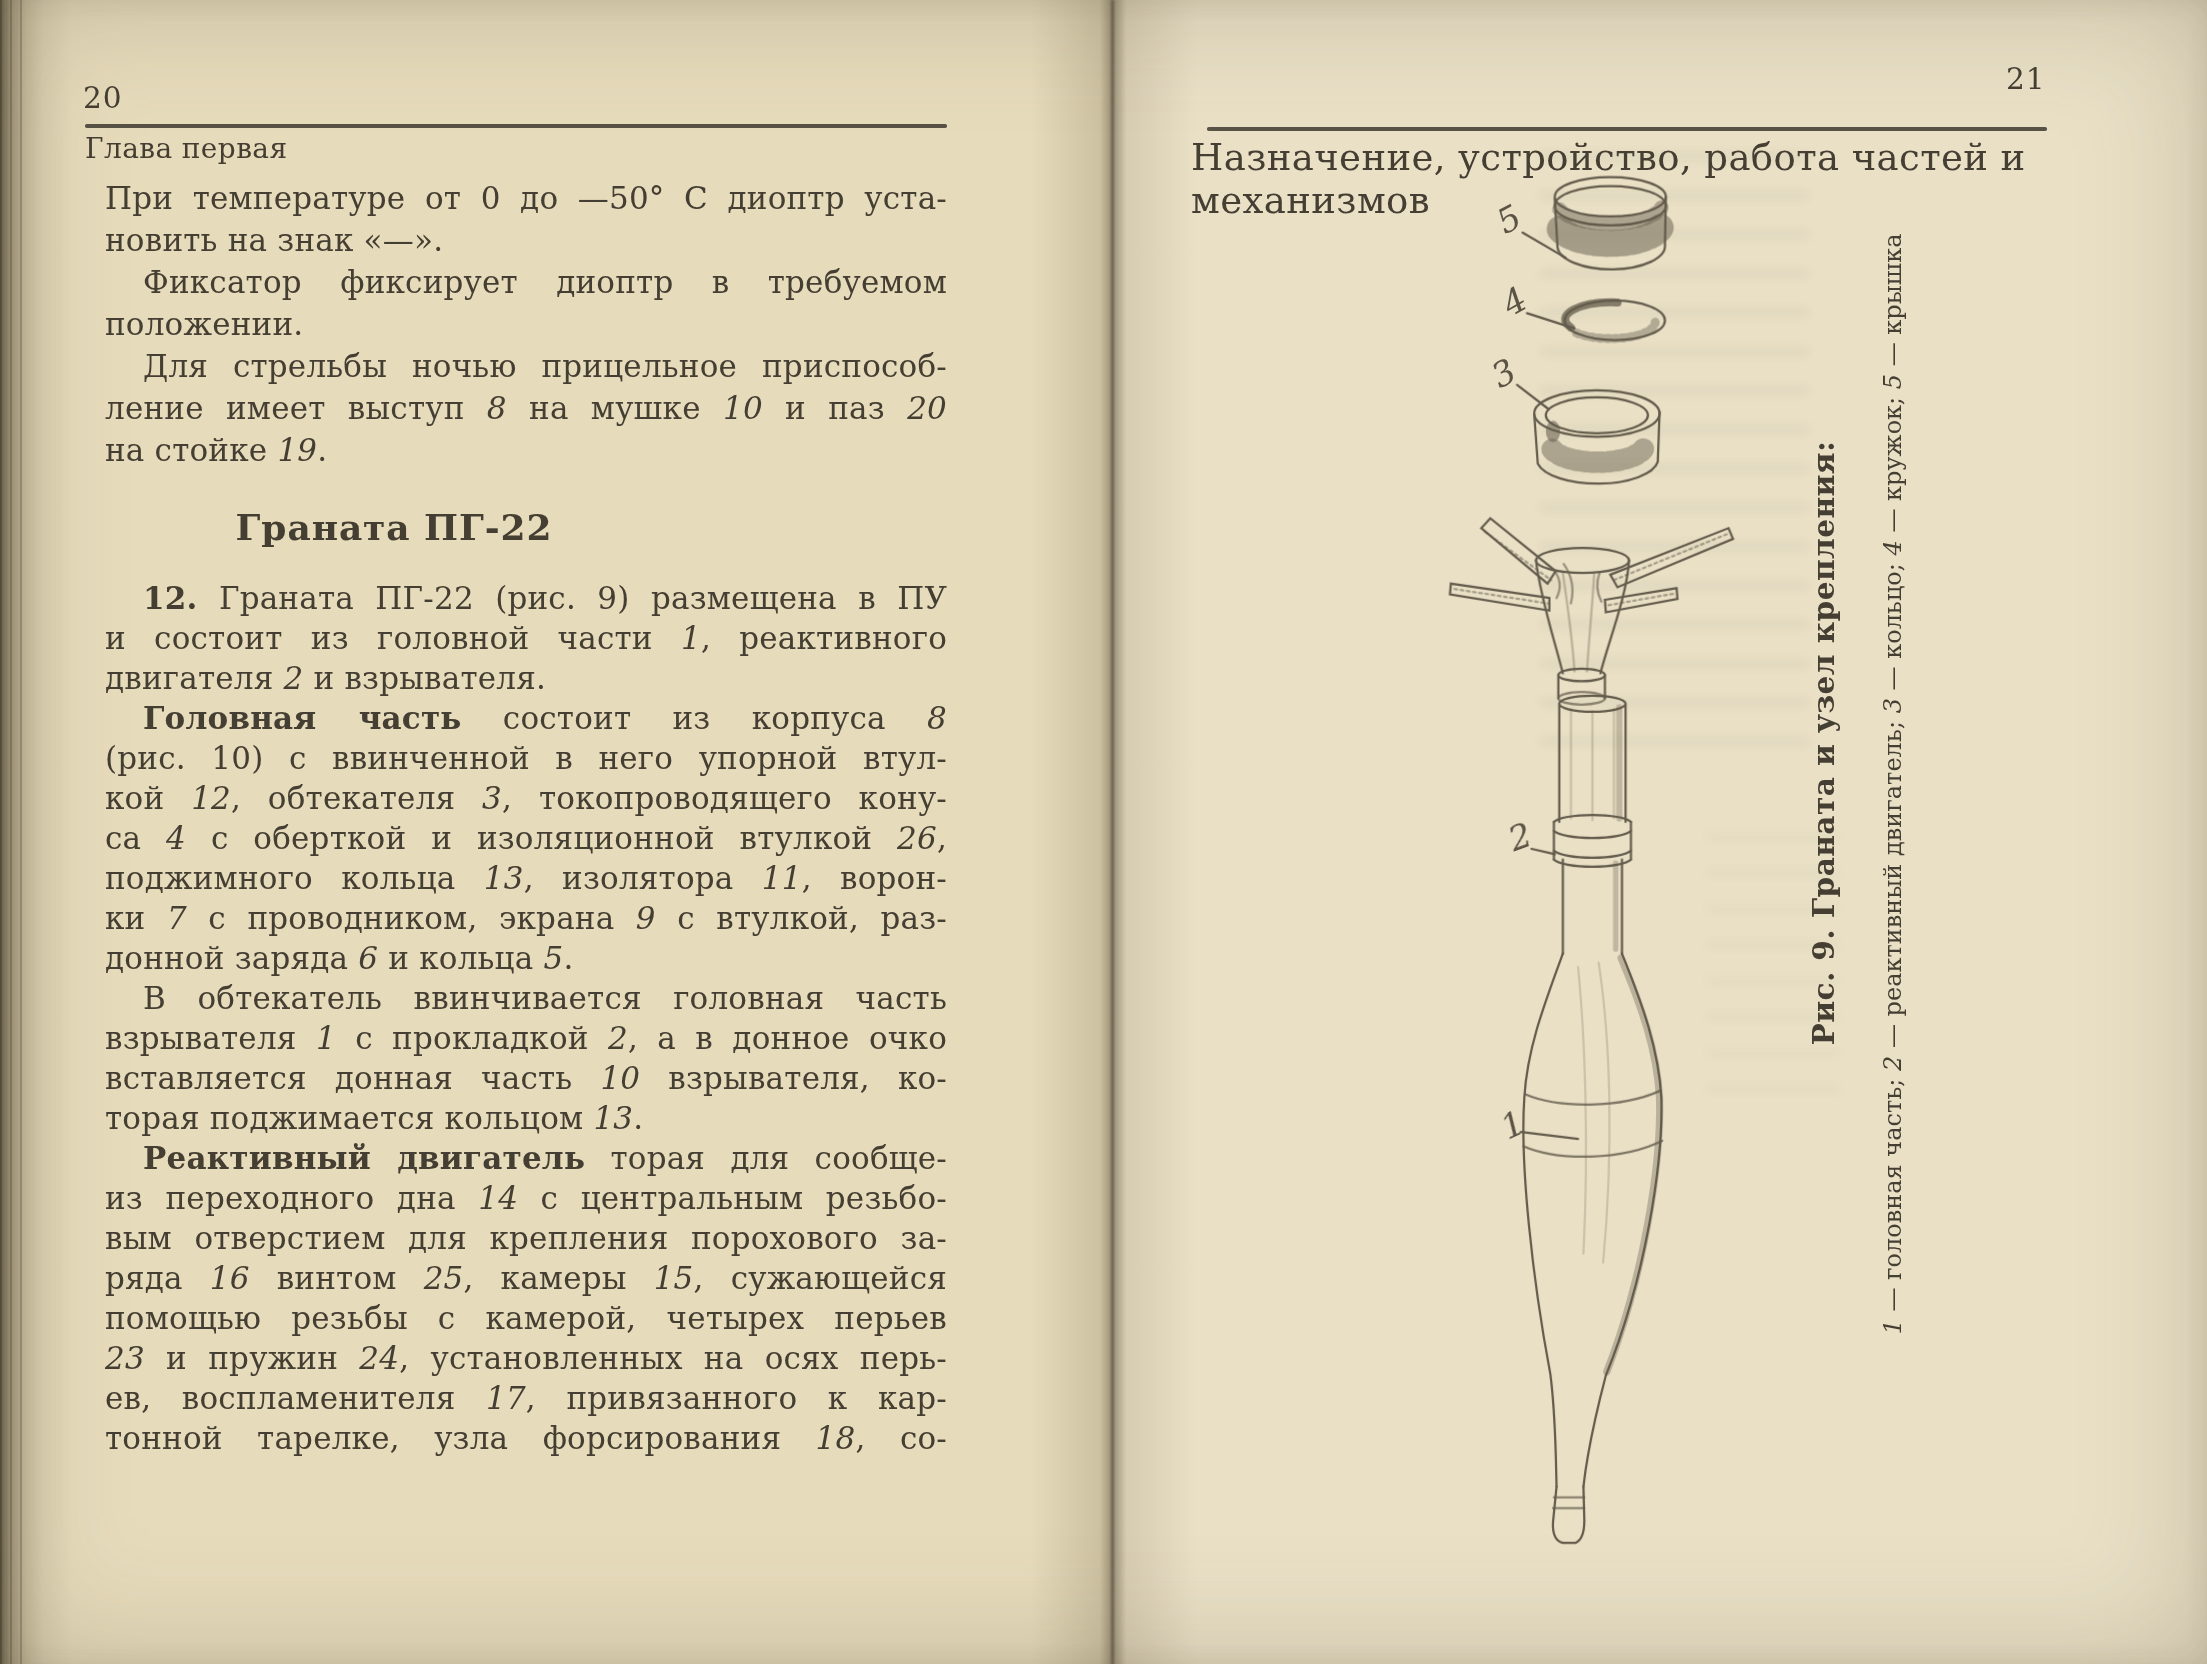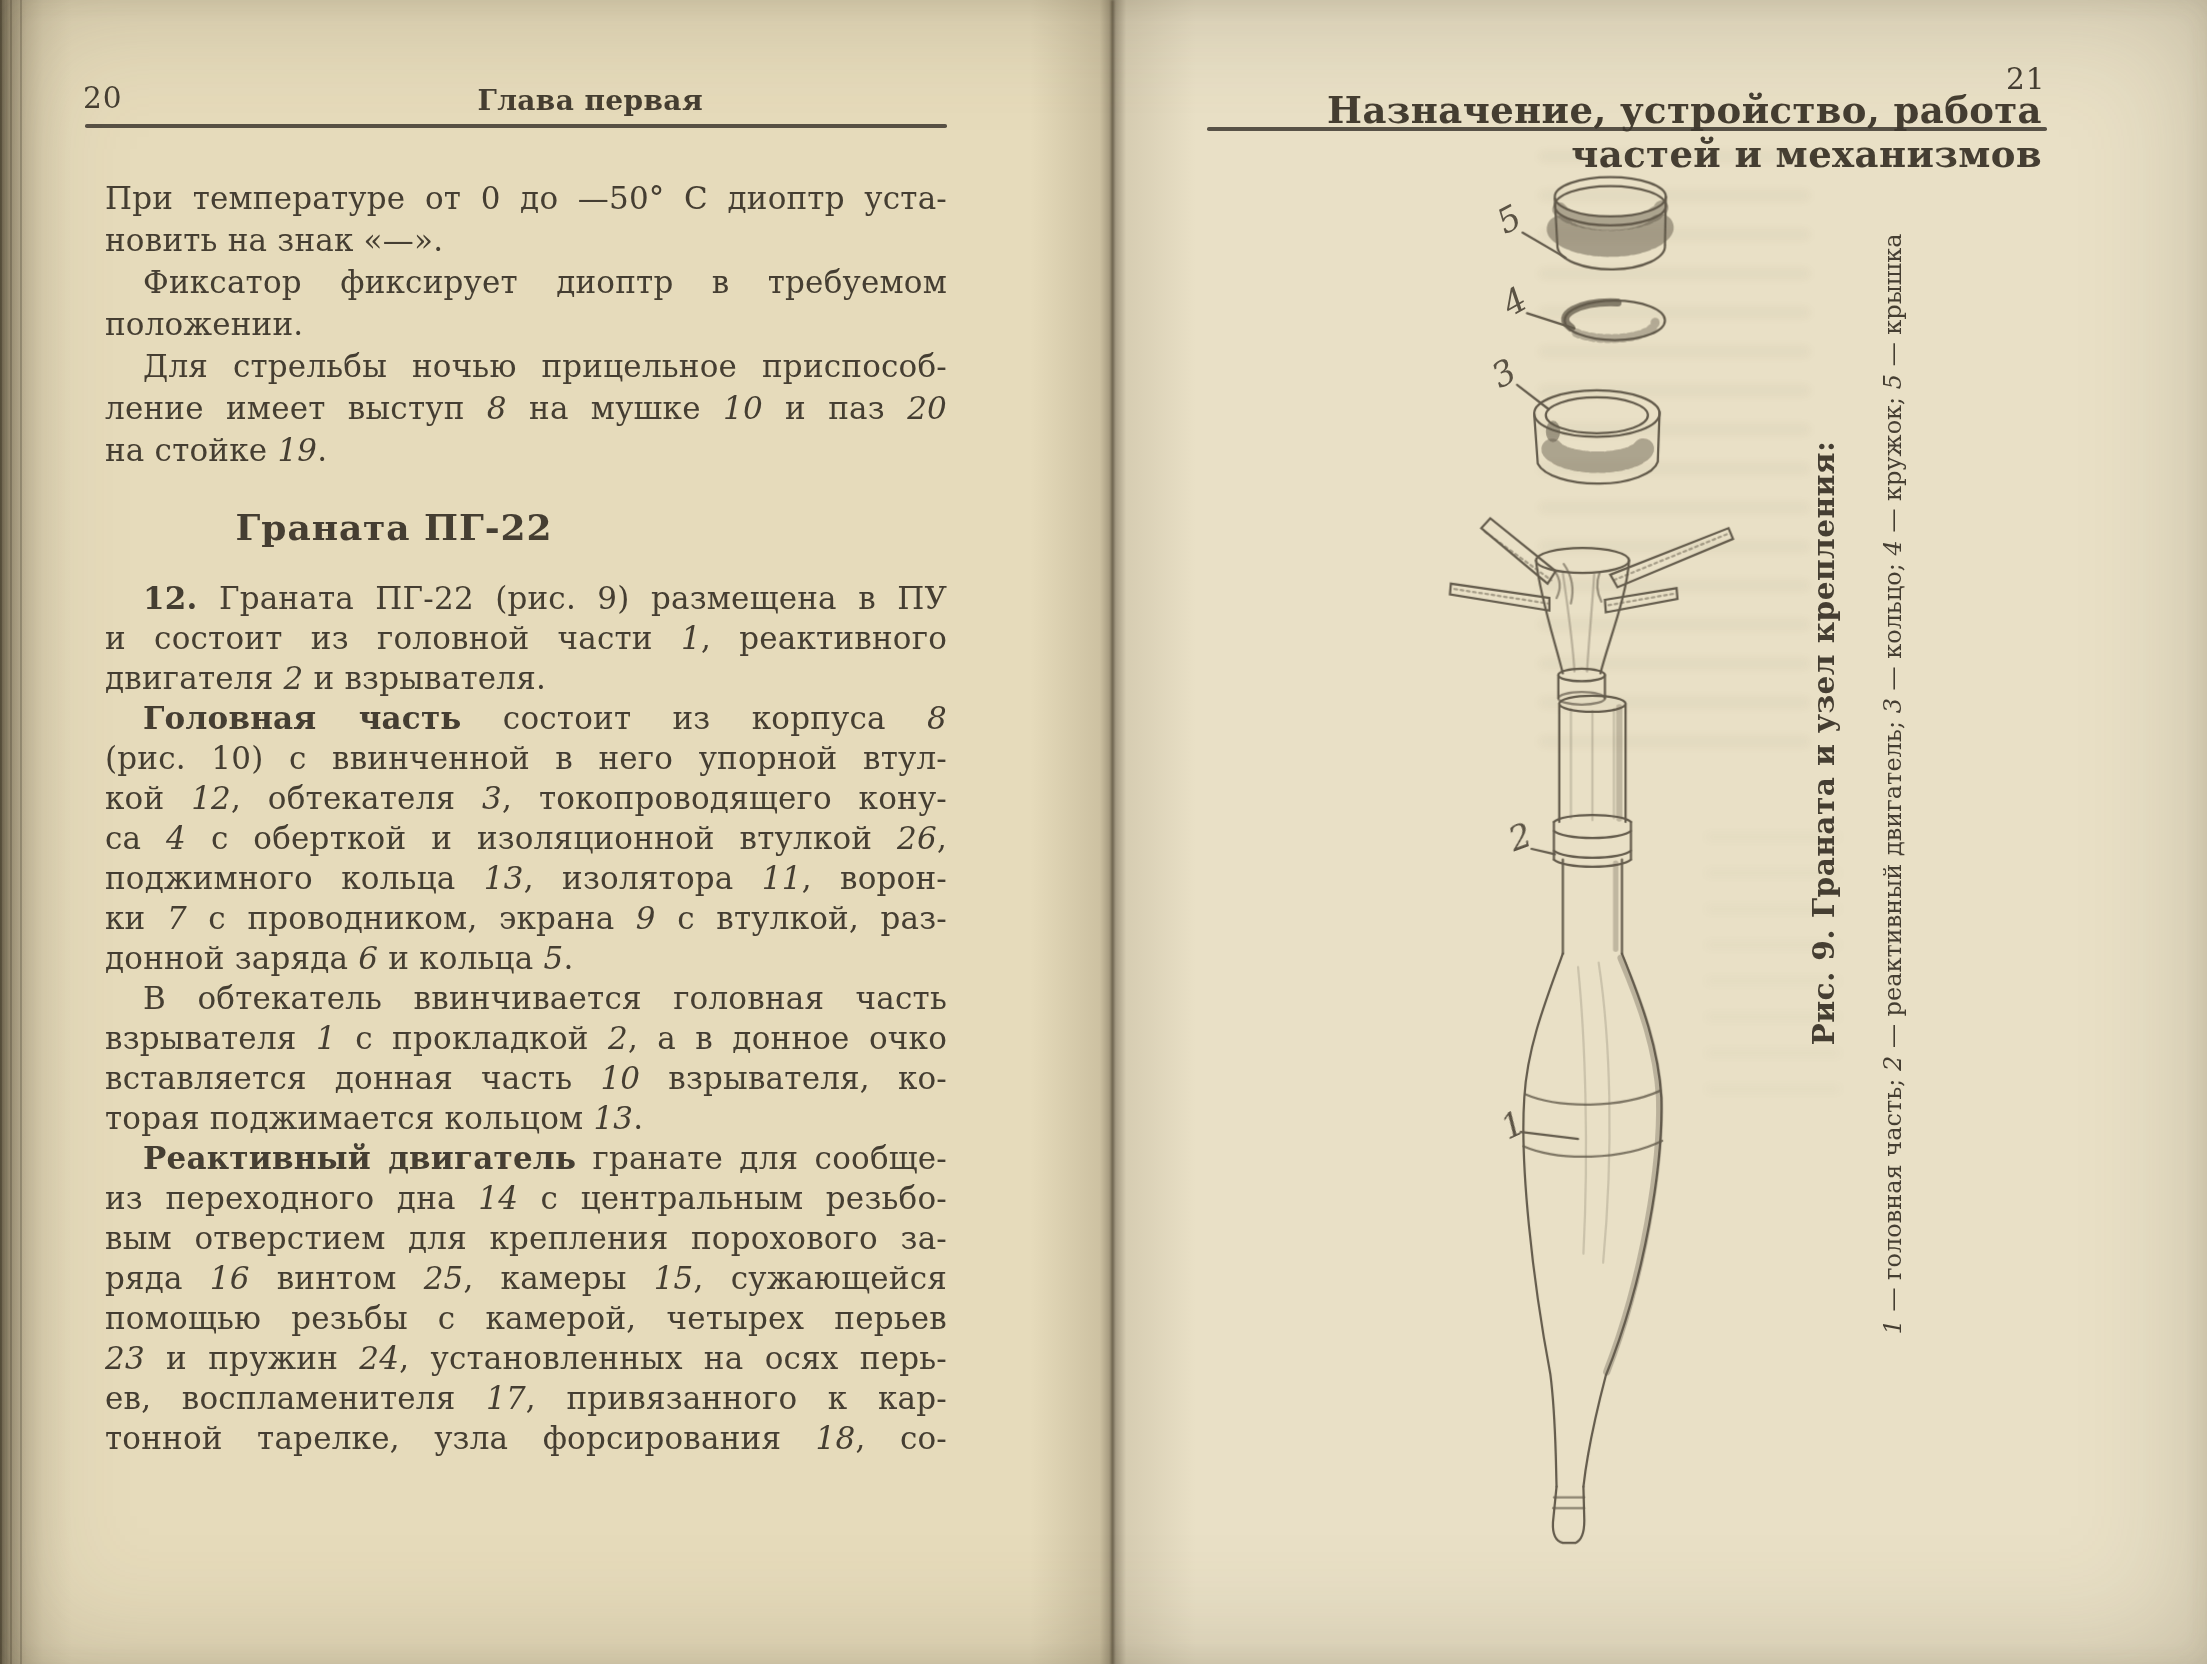--- a/index.html
+++ b/index.html
@@ -16,21 +16,21 @@
         background:linear-gradient(90deg,#5a523f 0px,rgba(110,99,76,.6) 9px,rgba(145,132,103,.35) 25px,rgba(160,148,118,.15) 43px,rgba(160,148,118,0) 72px);}
   #leftedge2{position:absolute;left:0;top:0;width:27px;height:100%;opacity:.5;pointer-events:none;
         background:repeating-linear-gradient(90deg,rgba(58,51,36,.55) 0 1.8px,rgba(190,178,148,.25) 1.8px 6.3px,rgba(58,51,36,0) 6.3px 9.9px);}
   .smudge{position:absolute;pointer-events:none;filter:blur(4.5px);}
   #smudge1{left:1540px;top:152px;width:269px;height:609px;opacity:.6;
         background:repeating-linear-gradient(180deg,rgba(112,101,74,.10) 0 9px,rgba(112,101,74,0) 9px 39px);}
   #smudge2{left:1706px;top:833px;width:134px;height:269px;opacity:.4;
         background:repeating-linear-gradient(180deg,rgba(112,101,74,.09) 0 8px,rgba(112,101,74,0) 8px 36px);}
 
   .pagenum{position:absolute;font-size:29.6px;letter-spacing:0.9px;}
-  .runhead{position:absolute;font-weight:bold;text-align:right;letter-spacing:0.4px;}
+  .runhead{position:absolute;font-weight:normal;text-align:left;letter-spacing:0.4px;margin-top:48px;}
   .rule{position:absolute;height:3.6px;background:#3e3830;opacity:.85;border-radius:1.8px;}
 
   #lcol{position:absolute;left:85px;top:177px;width:862px;}
   .ln{position:relative;white-space:nowrap;overflow:visible;
       font-size:31px;height:42px;line-height:42px;
       text-align:justify;text-align-last:justify;letter-spacing:0.2px;margin-left:20px;}
   .b2{height:40px;line-height:40px;}
   .left{text-align-last:left;}
   .ind{padding-left:38px;}
   .it{font-style:italic;}
@@ -79,21 +79,21 @@
     <div class="ln b2"><span>(рис. 10) с ввинченной в него упорной втул-</span></div>
     <div class="ln b2"><span>кой </span><span class="it">12</span><span>, обтекателя </span><span class="it">3</span><span>, токопроводящего кону-</span></div>
     <div class="ln b2"><span>са </span><span class="it">4</span><span> с оберткой и изоляционной втулкой </span><span class="it">26</span><span>,</span></div>
     <div class="ln b2"><span>поджимного кольца </span><span class="it">13</span><span>, изолятора </span><span class="it">11</span><span>, ворон-</span></div>
     <div class="ln b2"><span>ки </span><span class="it">7</span><span> с проводником, экрана </span><span class="it">9</span><span> с втулкой, раз-</span></div>
     <div class="ln b2 left"><span>донной заряда </span><span class="it">6</span><span> и кольца </span><span class="it">5</span><span>.</span></div>
     <div class="ln b2 ind"><span>В обтекатель ввинчивается головная часть</span></div>
     <div class="ln b2"><span>взрывателя </span><span class="it">1</span><span> с прокладкой </span><span class="it">2</span><span>, а в донное очко</span></div>
     <div class="ln b2"><span>вставляется донная часть </span><span class="it">10</span><span> взрывателя, ко-</span></div>
     <div class="ln b2 left"><span>торая поджимается кольцом </span><span class="it">13</span><span>.</span></div>
-    <div class="ln b2 ind"><span class="bd">Реактивный двигатель</span><span> гранате для сообще-</span></div>
+    <div class="ln b2 ind"><span class="bd">Реактивный двигатель</span><span> торая для сообще-</span></div>
     <div class="ln b2"><span>из переходного дна </span><span class="it">14</span><span> с центральным резьбо-</span></div>
     <div class="ln b2"><span>вым отверстием для крепления порохового за-</span></div>
     <div class="ln b2"><span>ряда </span><span class="it">16</span><span> винтом </span><span class="it">25</span><span>, камеры </span><span class="it">15</span><span>, сужающейся</span></div>
     <div class="ln b2"><span>помощью резьбы с камерой, четырех перьев</span></div>
     <div class="ln b2"><span class="it">23</span><span> и пружин </span><span class="it">24</span><span>, установленных на осях перь-</span></div>
     <div class="ln b2"><span>ев, воспламенителя </span><span class="it">17</span><span>, привязанного к кар-</span></div>
     <div class="ln b2"><span>тонной тарелке, узла форсирования </span><span class="it">18</span><span>, со-</span></div>
   </div>
 
   <svg style="position:absolute;left:1379px;top:143px;" width="502" height="1451" viewBox="0 0 560 1620">

